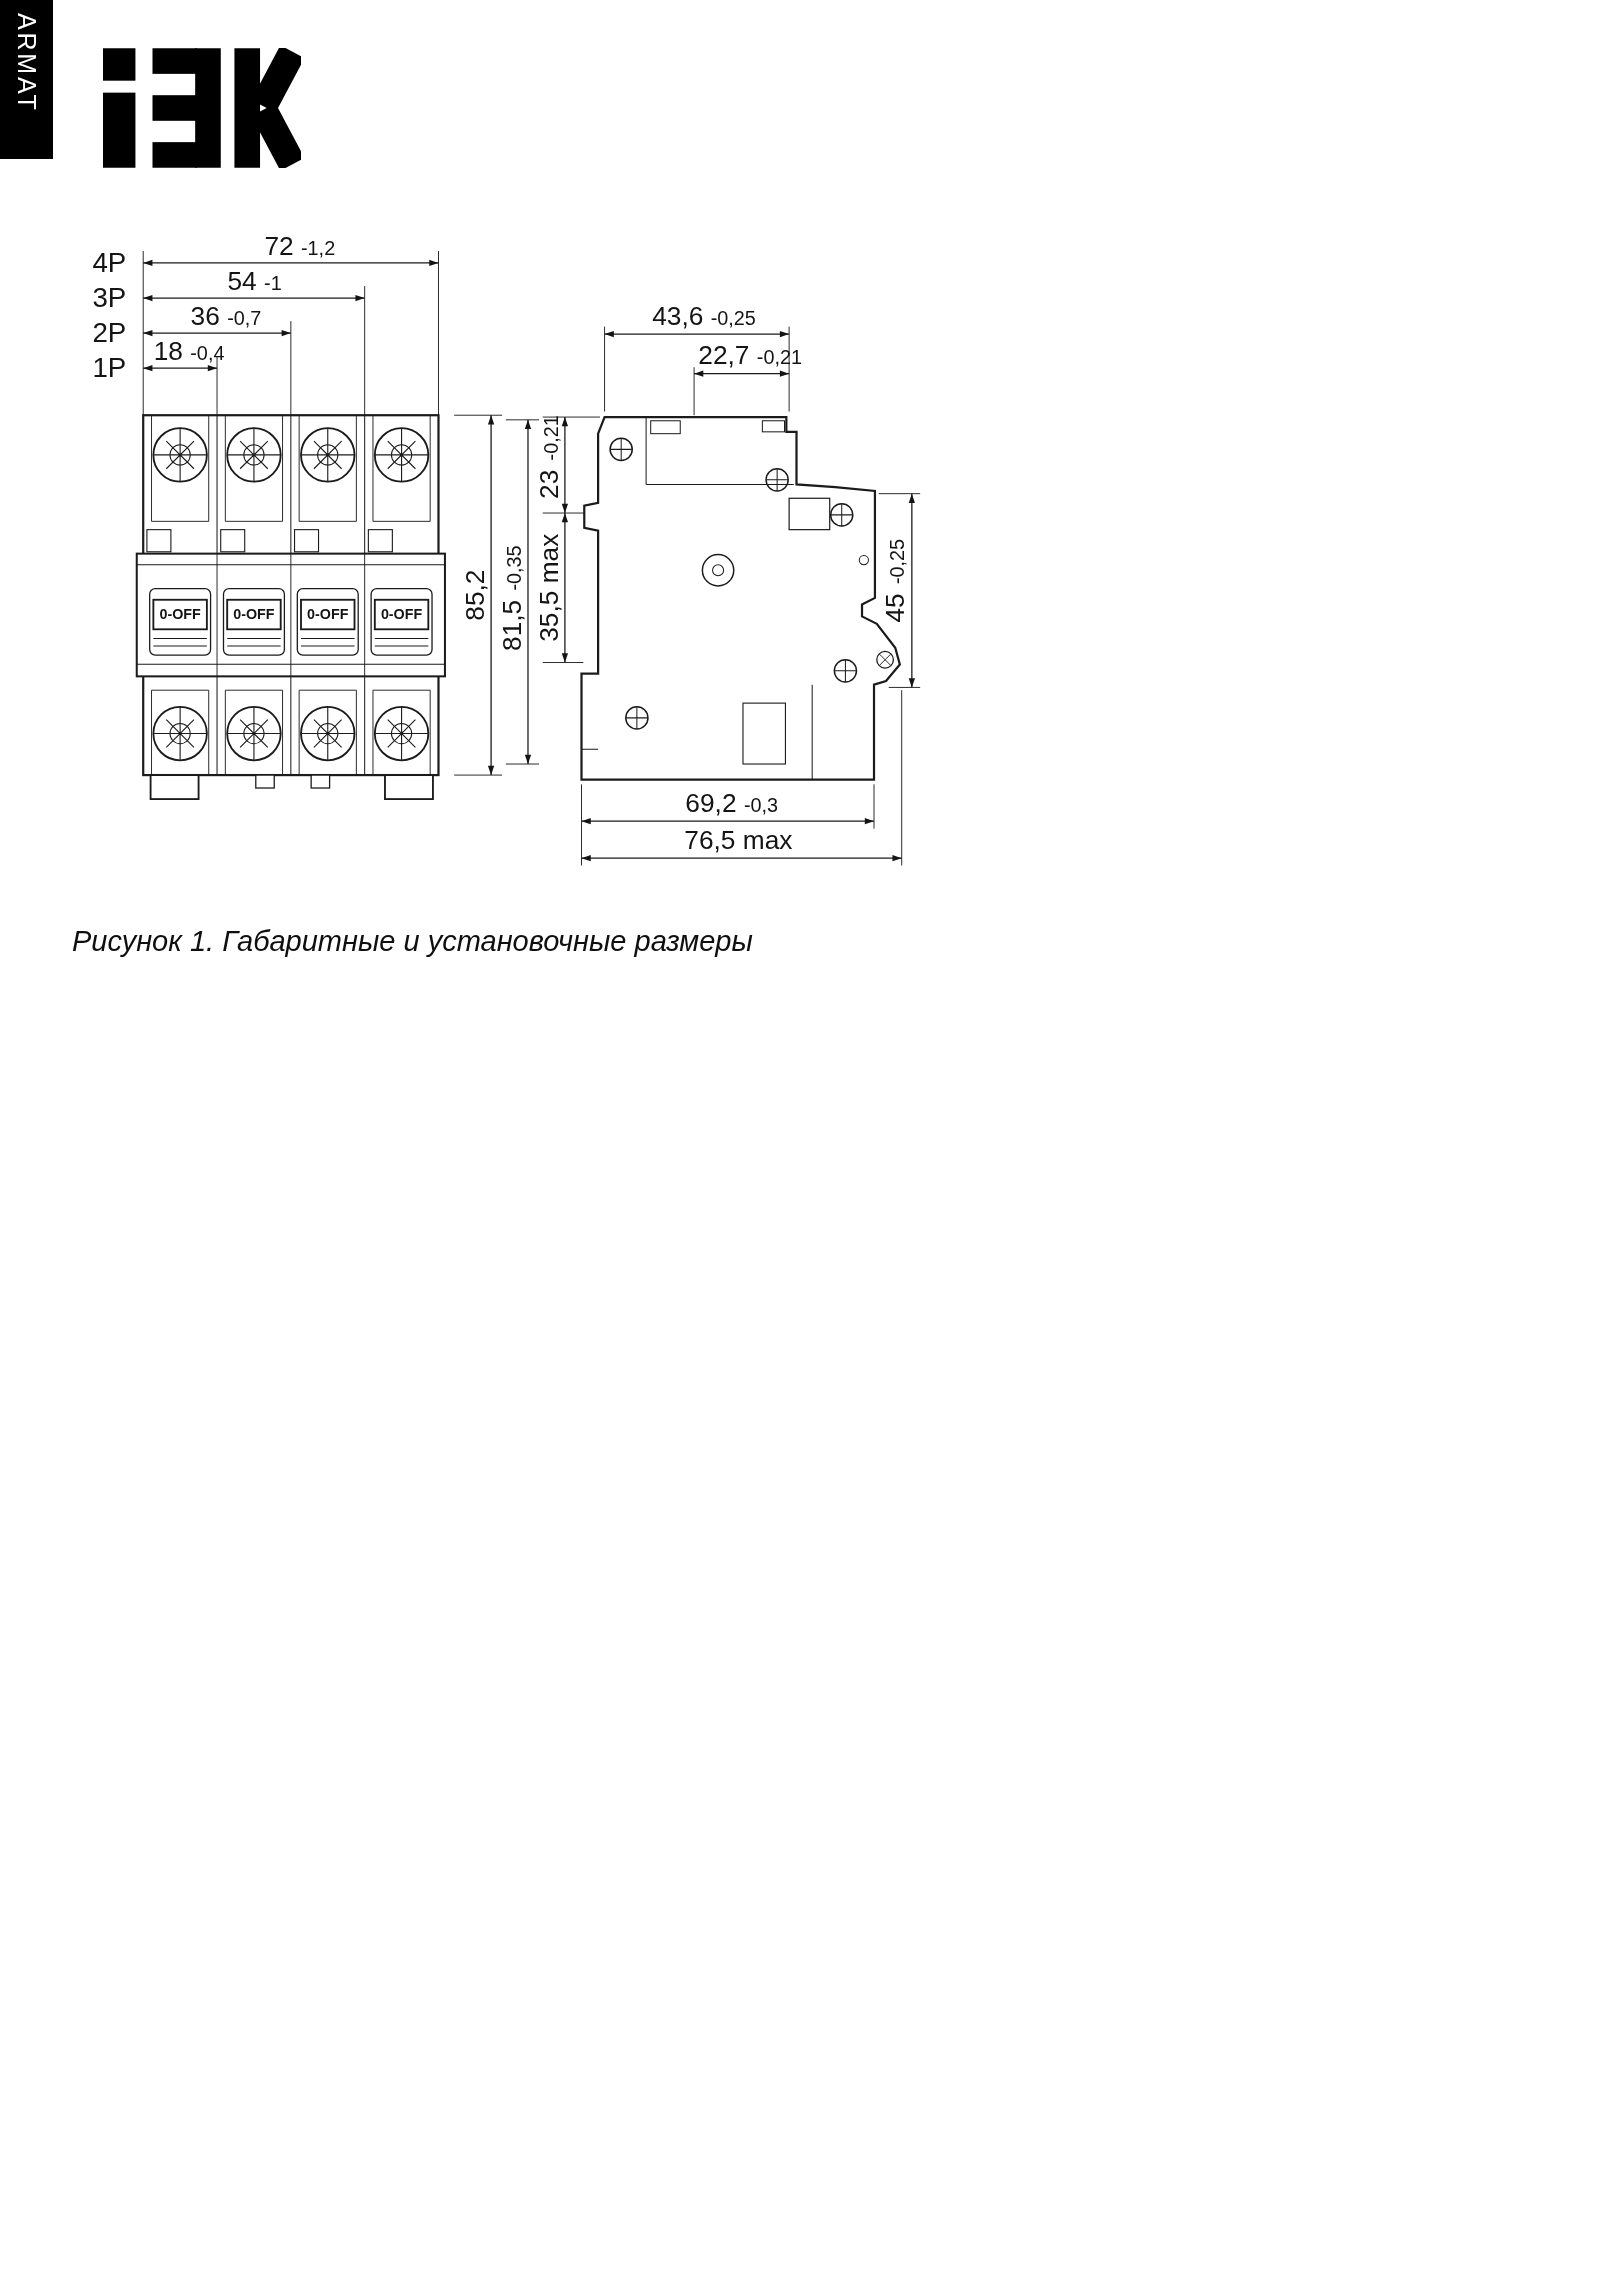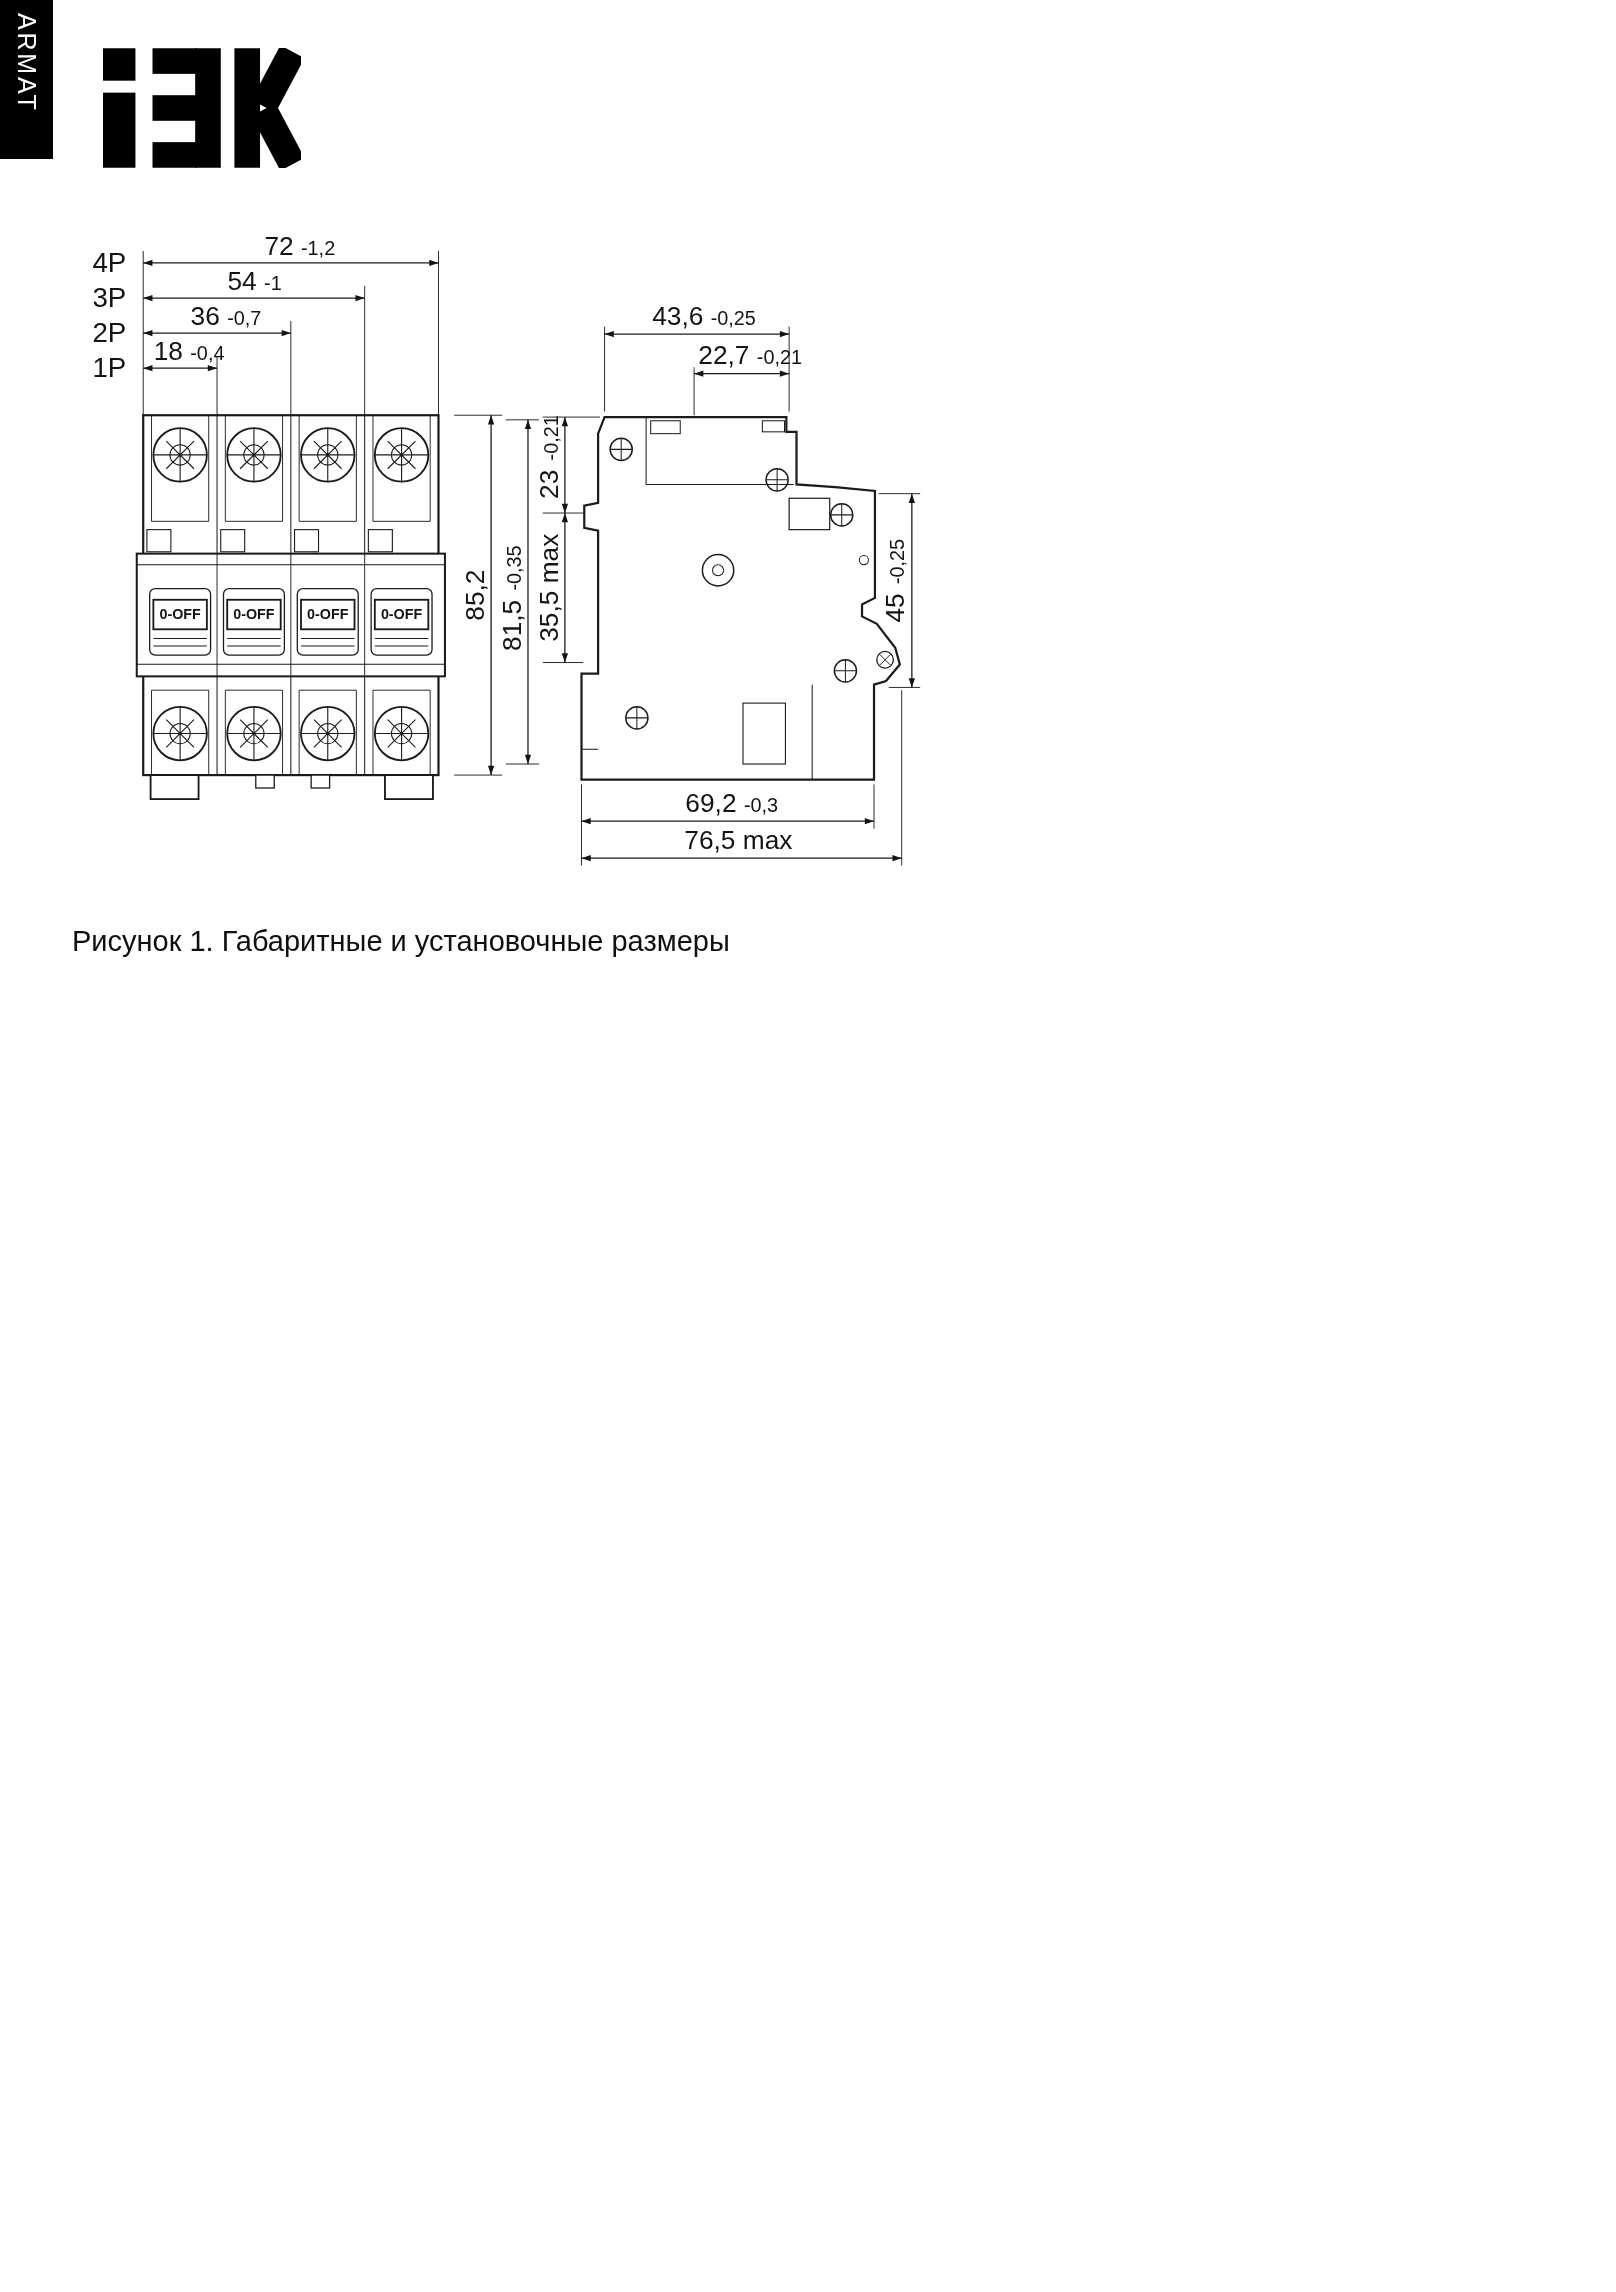--- a/index.html
+++ b/index.html
@@ -21,21 +21,21 @@
   .drawing-svg text {
     font-family:"Liberation Sans", sans-serif;
     fill:#141414; stroke:none;
   }
   .t30 { font-size:30px; }
   .t28 { font-size:28.5px; }
   .t21 { font-size:21.5px; }
   .toggle-label { font-size:15.5px; font-weight:bold; }
   .caption {
     position:absolute; left:72px; top:925px;
-    font-size:29px; color:#0f0f0f;
+    font-size:29px; color:#0f0f0f;font-style:italic;
   }
 </style>
 </head>
 <body>
 
 <div class="page">
 
   <div class="brand-strip">
     <span>ARMAT</span>
   </div>

